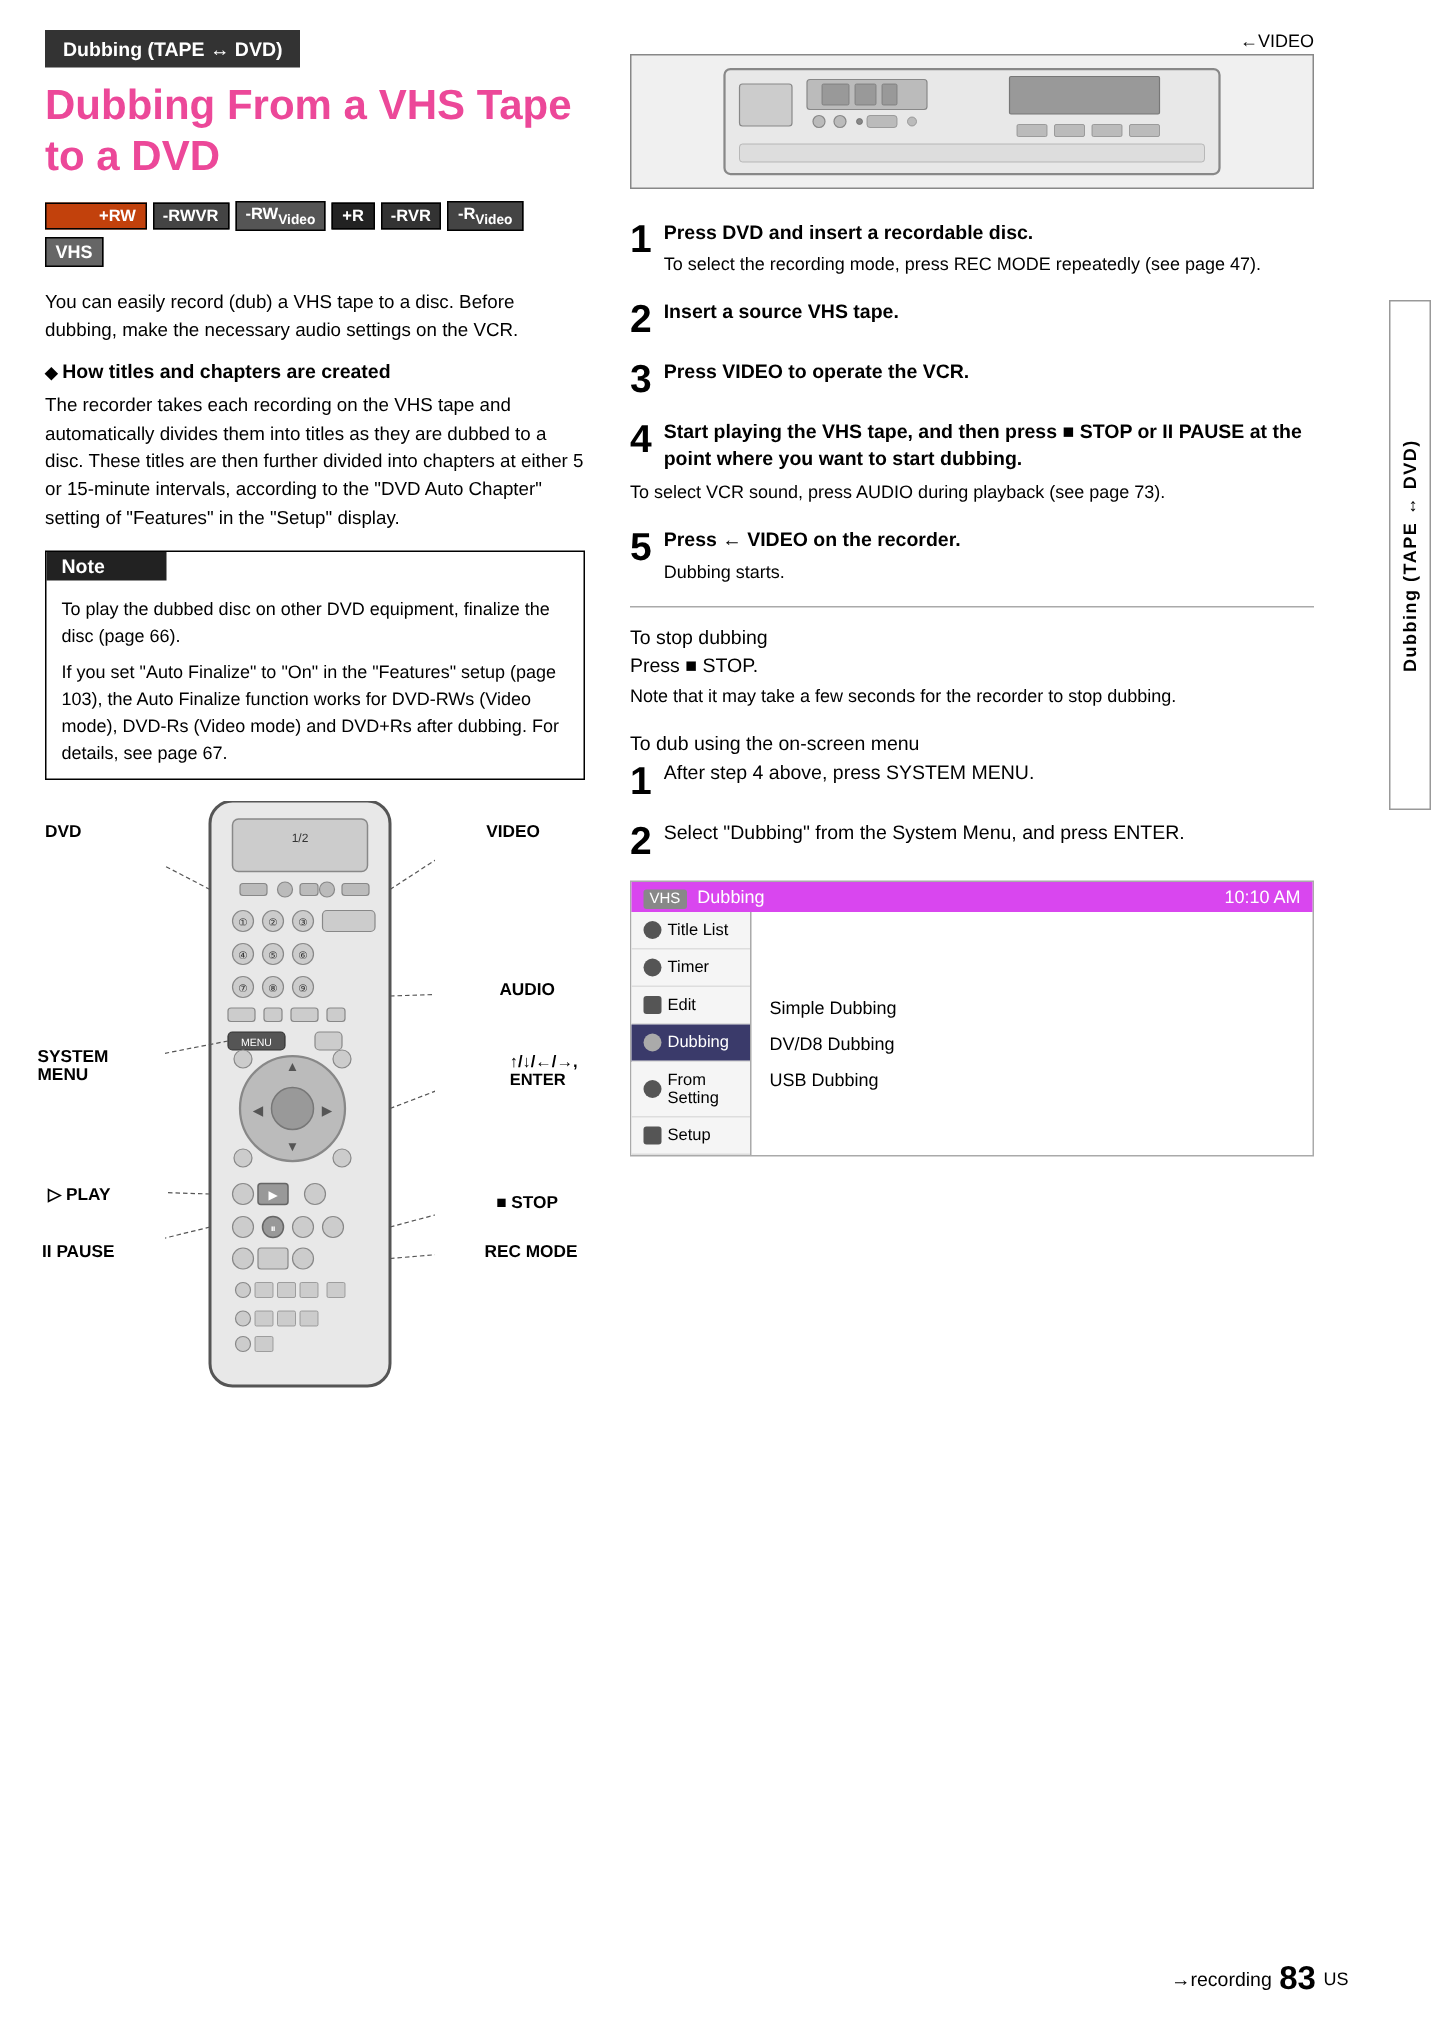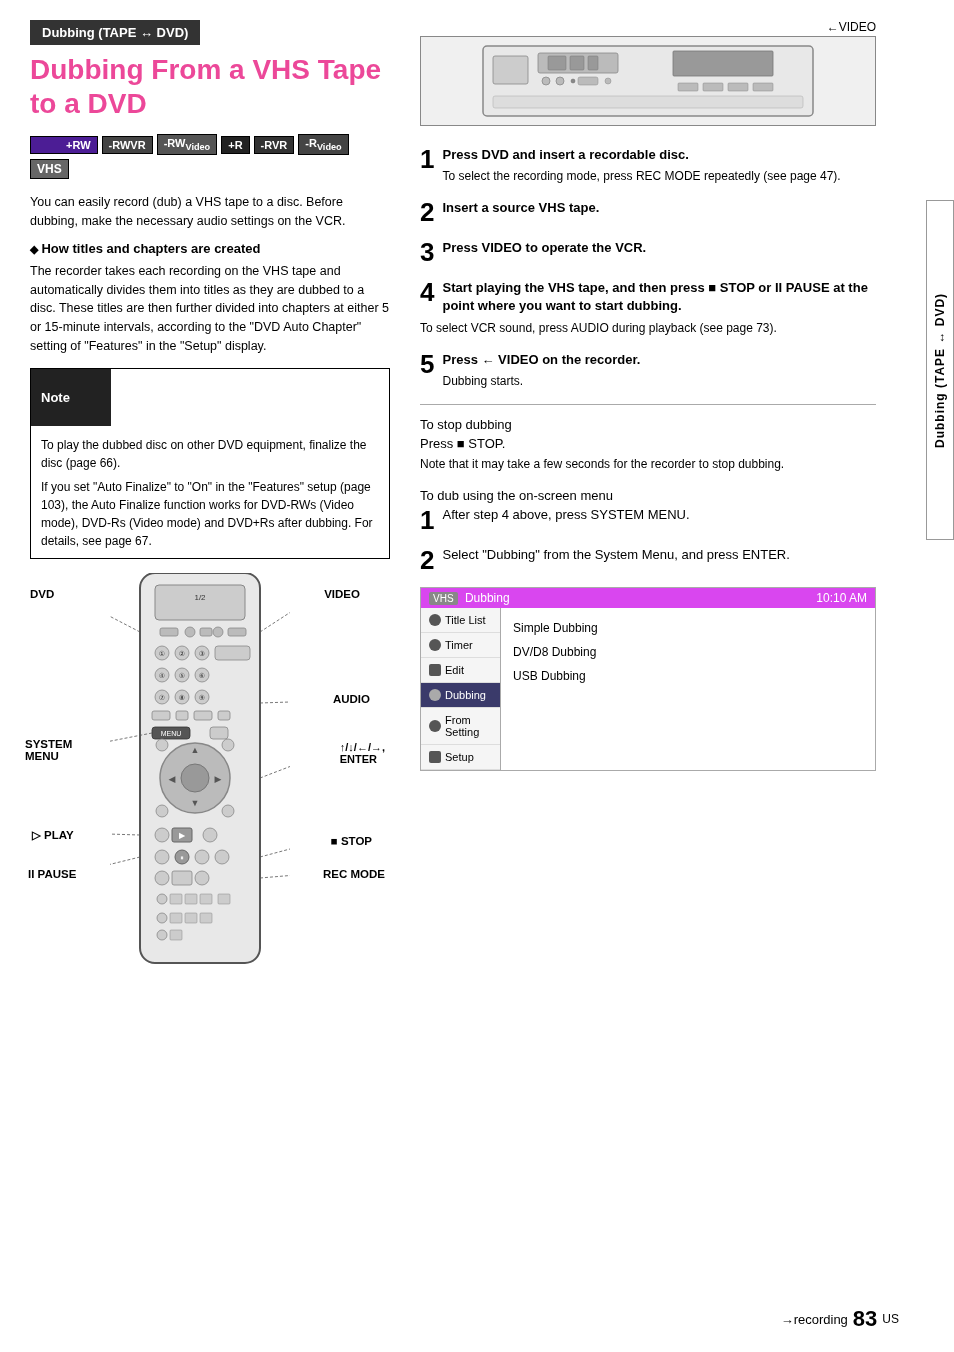--- a/index.html
+++ b/index.html
@@ -89,21 +89,21 @@
     }
 
     .badge {
       padding: 2px 6px;
       font-size: 11px;
       font-weight: bold;
       border: 1px solid #000;
       display: inline-block;
     }
 
-    .badge-rw { background: #4c1d95; color: #fff; padding-left: 35px; }
+    .badge-rw { background: #c2410c; color: #fff; padding-left: 35px; }
     .badge-rwvr { background: #444; color: #fff; }
     .badge-rwvideo { background: #555; color: #fff; }
     .badge-r { background: #222; color: #fff; }
     .badge-rvr { background: #333; color: #fff; }
     .badge-rvideo { background: #444; color: #fff; }
     .badge-vhs { background: #666; color: #fff; font-size: 12px; }
 
     
     .body-text {
       font-size: 12.5px;
@@ -127,21 +127,21 @@
 
     
     .note-box {
       border: 1px solid #000;
       margin: 12px 0;
     }
 
     .note-title {
       background: #222;
       color: #fff;
-      padding: 21px 10px;
+      padding: 2px 10px;
       font-size: 13px;
       font-weight: bold;
       display: inline-block;
       min-width: 80px;
       margin-bottom: 6px;
     }
 
     .note-content {
       padding: 4px 10px 8px 10px;
       font-size: 12px;
@@ -265,20 +265,21 @@
       height: 14px;
       background: #888;
       border-radius: 50%;
       flex-shrink: 0;
       display: inline-block;
     }
 
     .menu-content {
       flex: 1;
       padding: 8px 0;
+      margin-top: 44px;
     }
 
     .menu-content-item {
       padding: 5px 12px;
       font-size: 12px;
       cursor: pointer;
     }
 
     
     .page-footer {

